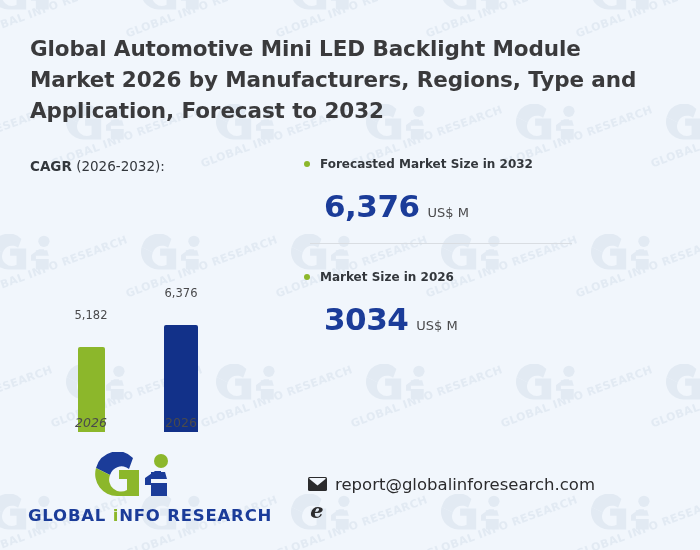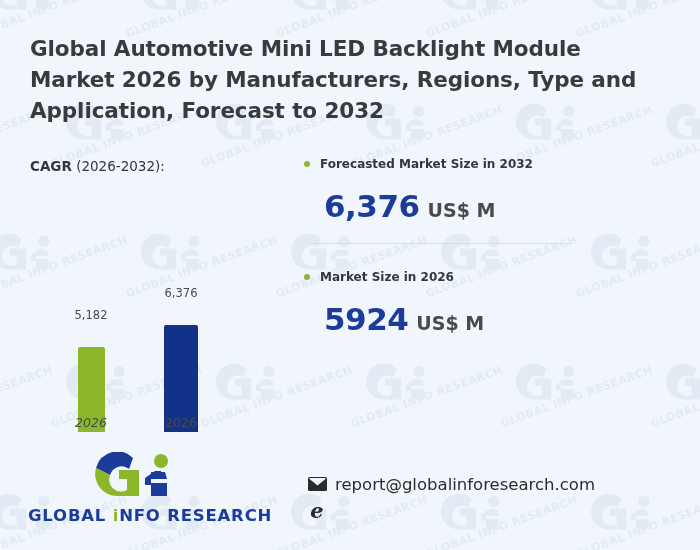--- a/index.html
+++ b/index.html
@@ -114,21 +114,21 @@
   }
   .kpi-head-text { max-width:215px; }
   .kpi-value-row {
     display:flex; align-items:baseline;
     margin-top:14px; margin-left:24px;
   }
   .kpi-number {
     font-size:31px; font-weight:700; color:#1b3c99; letter-spacing:-.5px;
   }
   .kpi-unit {
-    margin-left:8px; font-size:19px; color:#4a4a4c; font-weight:700;margin-top:6px;
+    margin-left:8px; font-size:13px; color:#4a4a4c; font-weight:400;margin-top:6px;
   }
   #divider {
     margin:19px 0 0 10px;
     width:262px; height:1px; background:#d9dde2;
   }
   #kpi-1 { margin-top:24px; }
 
   
   #contacts { position:absolute; left:306px; top:473px; width:380px; }
   .contact-row {
@@ -457,21 +457,21 @@
       </div>
 
       <div id="divider"></div>
 
       <div class="kpi" id="kpi-1">
         <div class="kpi-head">
           <span class="kpi-bullet"></span>
           <span class="kpi-head-text">Market Size in 2026</span>
         </div>
         <div class="kpi-value-row">
-          <span class="kpi-number">5924</span>
+          <span class="kpi-number">3034</span>
           <span class="kpi-unit">US$ M</span>
         </div>
       </div>
     </div>
 
     <div id="contacts">
       <div class="contact-row">
         <span class="contact-icon">
           <svg width="19" height="14" viewBox="0 0 19 14">
             <rect x="0" y="0" width="19" height="14" rx="1.5" fill="#2b2b2d"></rect>

